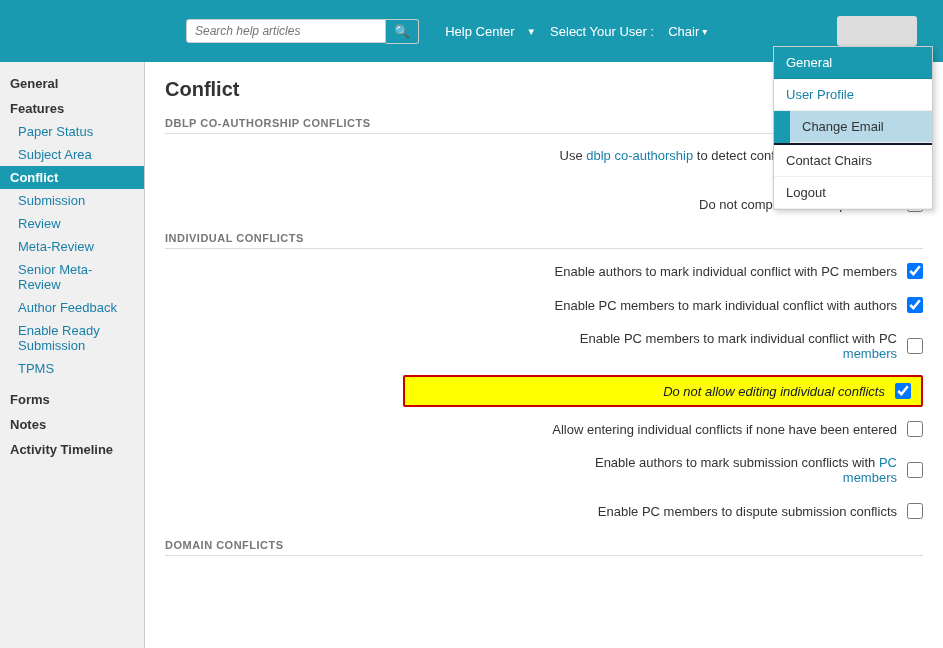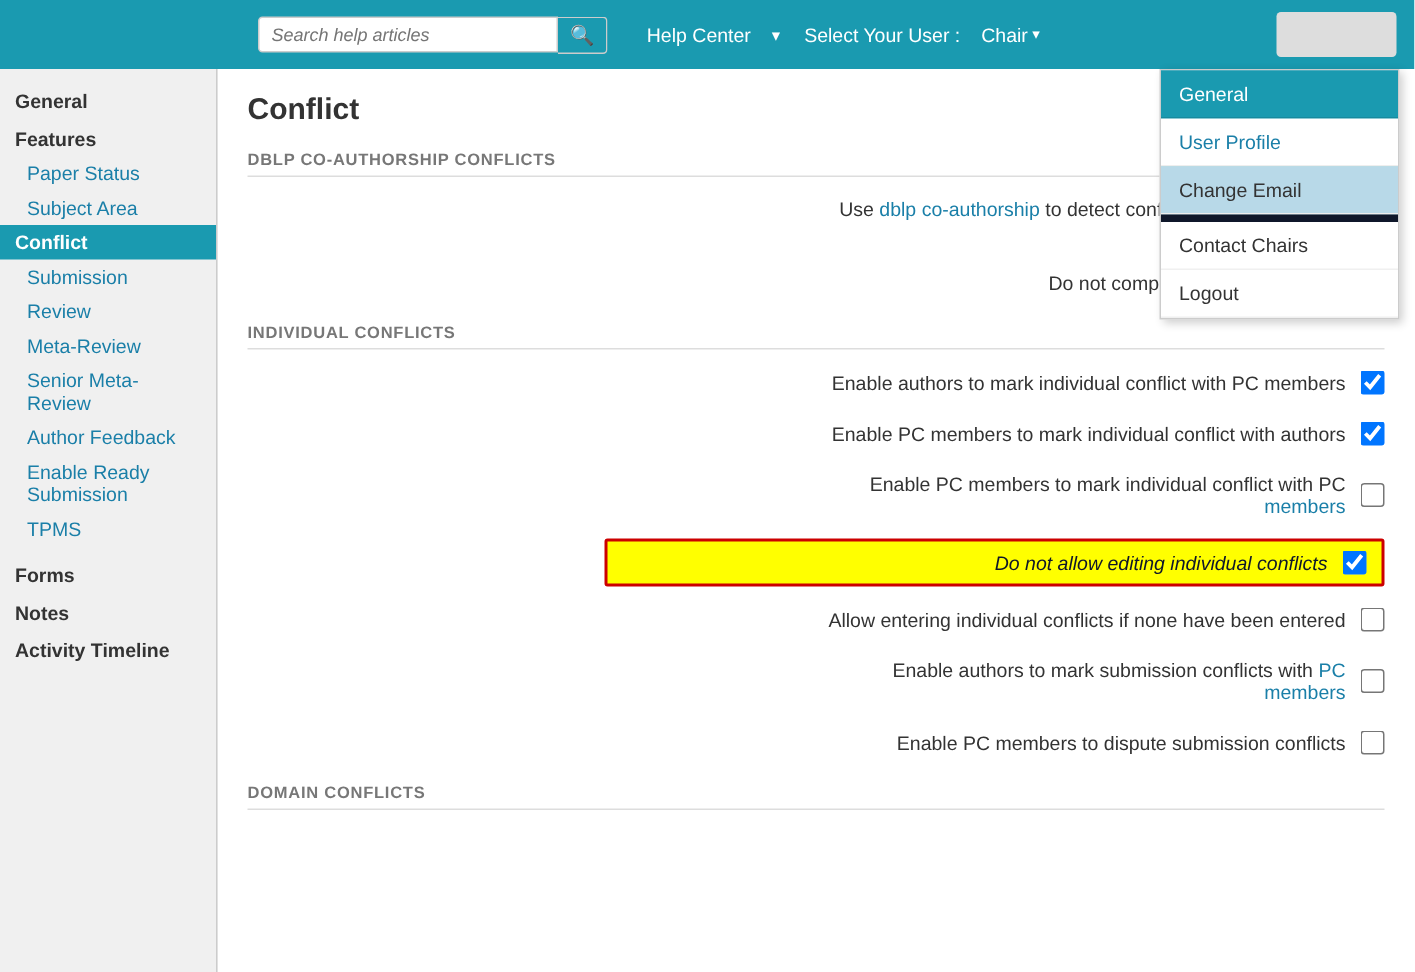--- a/index.html
+++ b/index.html
@@ -1,24 +1,24 @@
 <!DOCTYPE html>
 <html><head>
   <meta charset="utf-8">
   <style>
     * { box-sizing: border-box; margin: 0; padding: 0; }
     body { font-family: Arial, sans-serif; font-size: 13px; background: #fff; }
 
     
     .navbar {
       background: #1a9ab0;
-      height: 46px;
-      display: flex;
-      align-items: center;
-      padding: 0 12px;
+      height: 62px;
+      display: flex;
+      align-items: center;
+      padding: 0 26px;
       position: relative;
     }
     .navbar-search {
       display: flex;
       align-items: center;
       margin-left: 160px;
     }
     .search-box {
       background: #fff;
       border: 1px solid #ccc;
@@ -218,23 +218,23 @@
       <span>Chair</span>
       <span style="font-size:10px">▾</span>
     </span>
   </div>
   <div class="navbar-avatar"></div>
 
   <div class="dropdown-menu">
     <div class="dropdown-menu-top">
       <div class="dropdown-item-top" style="background:#1a9ab0;border-bottom:1px solid #178a9e;">General</div>
       <div class="dropdown-item-top" style="background:#fff;color:#1a7fa8;border-bottom:1px solid #eee;">User Profile</div>
-      <div class="dropdown-item-top" style="background:#b8d9e8;color:#333;border-bottom:1px solid #eee;">Change Email</div>
-    </div>
-    <div class="dropdown-item" style="border-top:5px solid #0f172a;">Contact Chairs</div>
+      <div class="dropdown-item-top" style="background:#b8d9e8;color:#333;border-bottom:1px solid #eee;margin-left:16px;">Change Email</div>
+    </div>
+    <div class="dropdown-item" style="border-top:2px solid #0f172a;">Contact Chairs</div>
     <div class="dropdown-item">Logout</div>
   </div>
 </div>
 
 <div class="layout">
 
   <div class="sidebar">
     <div class="sidebar-section">General</div>
     <div class="sidebar-section">Features</div>
     <div class="sidebar-item">Paper Status</div>

